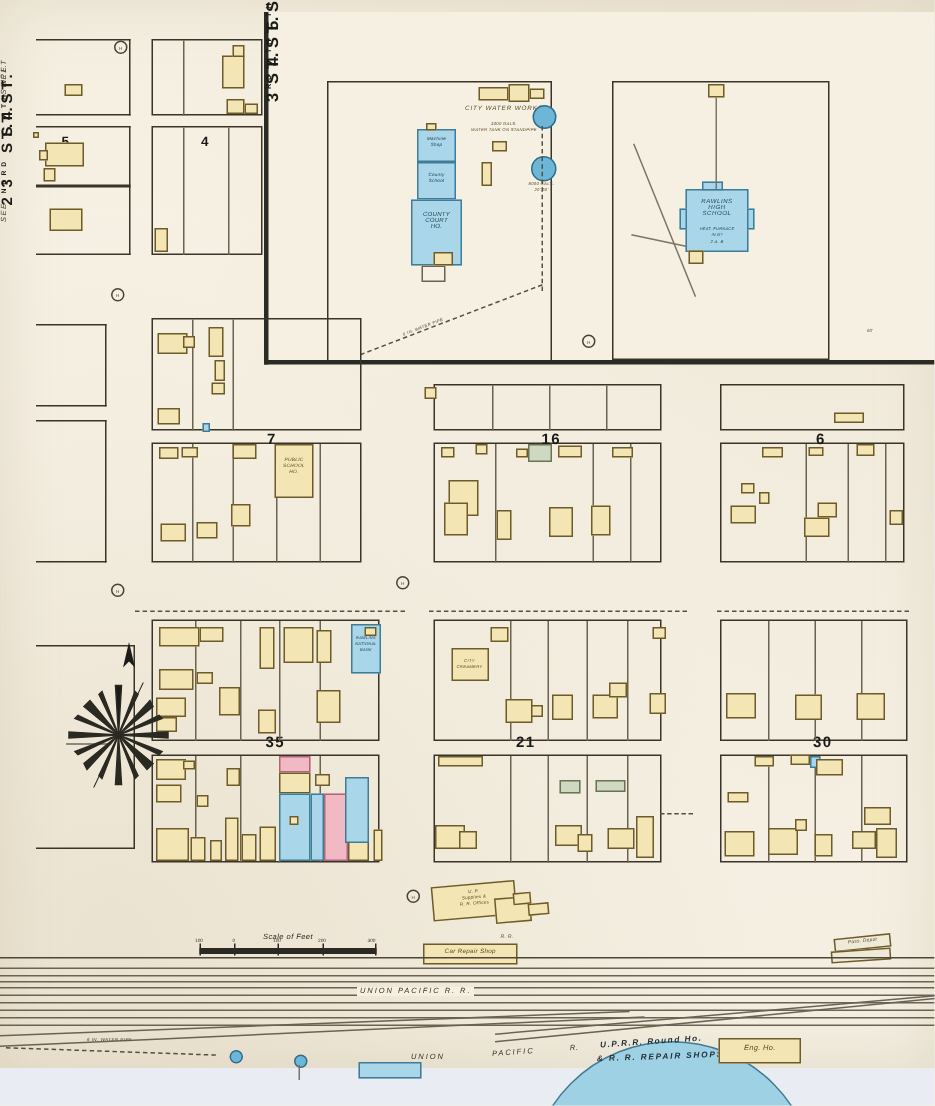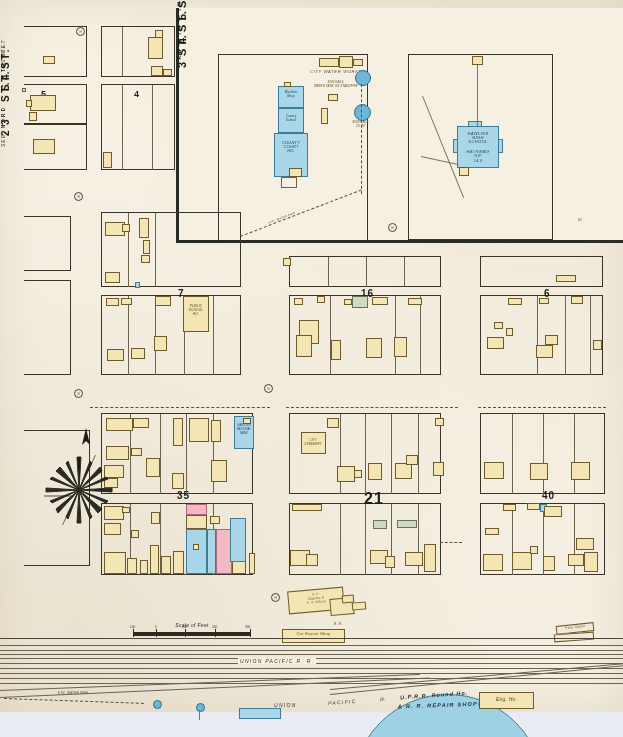--- a/index.html
+++ b/index.html
@@ -394,21 +394,21 @@
   <div class="bldg stone" style="left:207px;top:529px;width:9px;height:45px;"></div>
   <div class="bldg brick" style="left:216px;top:529px;width:16px;height:45px;"></div>
   <div class="bldg" style="left:232px;top:529px;width:14px;height:45px;"></div>
   <div class="bldg" style="left:210px;top:516px;width:10px;height:8px;"></div>
   <div class="bldg" style="left:193px;top:544px;width:6px;height:6px;"></div>
   <div class="bldg stone" style="left:230px;top:518px;width:16px;height:44px;"></div>
   <div class="bldg" style="left:249px;top:553px;width:6px;height:21px;"></div>
 
   <div class="blockrect" style="left:289px;top:413px;width:152px;height:81px;"></div>
   <div class="blockrect" style="left:289px;top:503px;width:152px;height:72px;"></div>
-  <div class="blocknum" style="left:364px;top:490px;font-size:16px;">21</div>
+  <div class="blocknum" style="left:344px;top:490px;font-size:10px;">21</div>
   <div class="lotline" style="left:340px;top:414px;width:.7px;height:80px;"></div>
   <div class="lotline" style="left:365px;top:414px;width:.7px;height:80px;"></div>
   <div class="lotline" style="left:391px;top:414px;width:.7px;height:80px;"></div>
   <div class="lotline" style="left:418px;top:414px;width:.7px;height:80px;"></div>
   <div class="lotline" style="left:340px;top:504px;width:.7px;height:71px;"></div>
   <div class="lotline" style="left:365px;top:504px;width:.7px;height:71px;"></div>
   <div class="lotline" style="left:391px;top:504px;width:.7px;height:71px;"></div>
   <div class="lotline" style="left:418px;top:504px;width:.7px;height:71px;"></div>
 
   <div class="bldg" style="left:301px;top:432px;width:25px;height:22px;"></div>
@@ -428,21 +428,21 @@
   <div class="bldg iron" style="left:373px;top:520px;width:14px;height:9px;"></div>
   <div class="bldg iron" style="left:397px;top:520px;width:20px;height:8px;"></div>
   <div class="bldg" style="left:370px;top:550px;width:18px;height:14px;"></div>
   <div class="bldg" style="left:385px;top:556px;width:10px;height:12px;"></div>
   <div class="bldg" style="left:405px;top:552px;width:18px;height:14px;"></div>
   <div class="bldg" style="left:424px;top:544px;width:12px;height:28px;"></div>
   <div class="dashline" style="left:440px;top:542px;width:22px;"></div>
 
   <div class="blockrect" style="left:480px;top:413px;width:125px;height:81px;"></div>
   <div class="blockrect" style="left:480px;top:503px;width:125px;height:72px;"></div>
-  <div class="blocknum" style="left:542px;top:490px;font-size:10px;">40</div>
+  <div class="blocknum" style="left:542px;top:490px;font-size:10px;">30</div>
   <div class="lotline" style="left:512px;top:414px;width:.7px;height:80px;"></div>
   <div class="lotline" style="left:543px;top:414px;width:.7px;height:80px;"></div>
   <div class="lotline" style="left:574px;top:414px;width:.7px;height:80px;"></div>
   <div class="lotline" style="left:512px;top:504px;width:.7px;height:71px;"></div>
   <div class="lotline" style="left:543px;top:504px;width:.7px;height:71px;"></div>
   <div class="lotline" style="left:574px;top:504px;width:.7px;height:71px;"></div>
 
   <div class="bldg" style="left:484px;top:462px;width:20px;height:17px;"></div>
   <div class="bldg" style="left:530px;top:463px;width:18px;height:17px;"></div>
   <div class="bldg" style="left:571px;top:462px;width:19px;height:18px;"></div>

